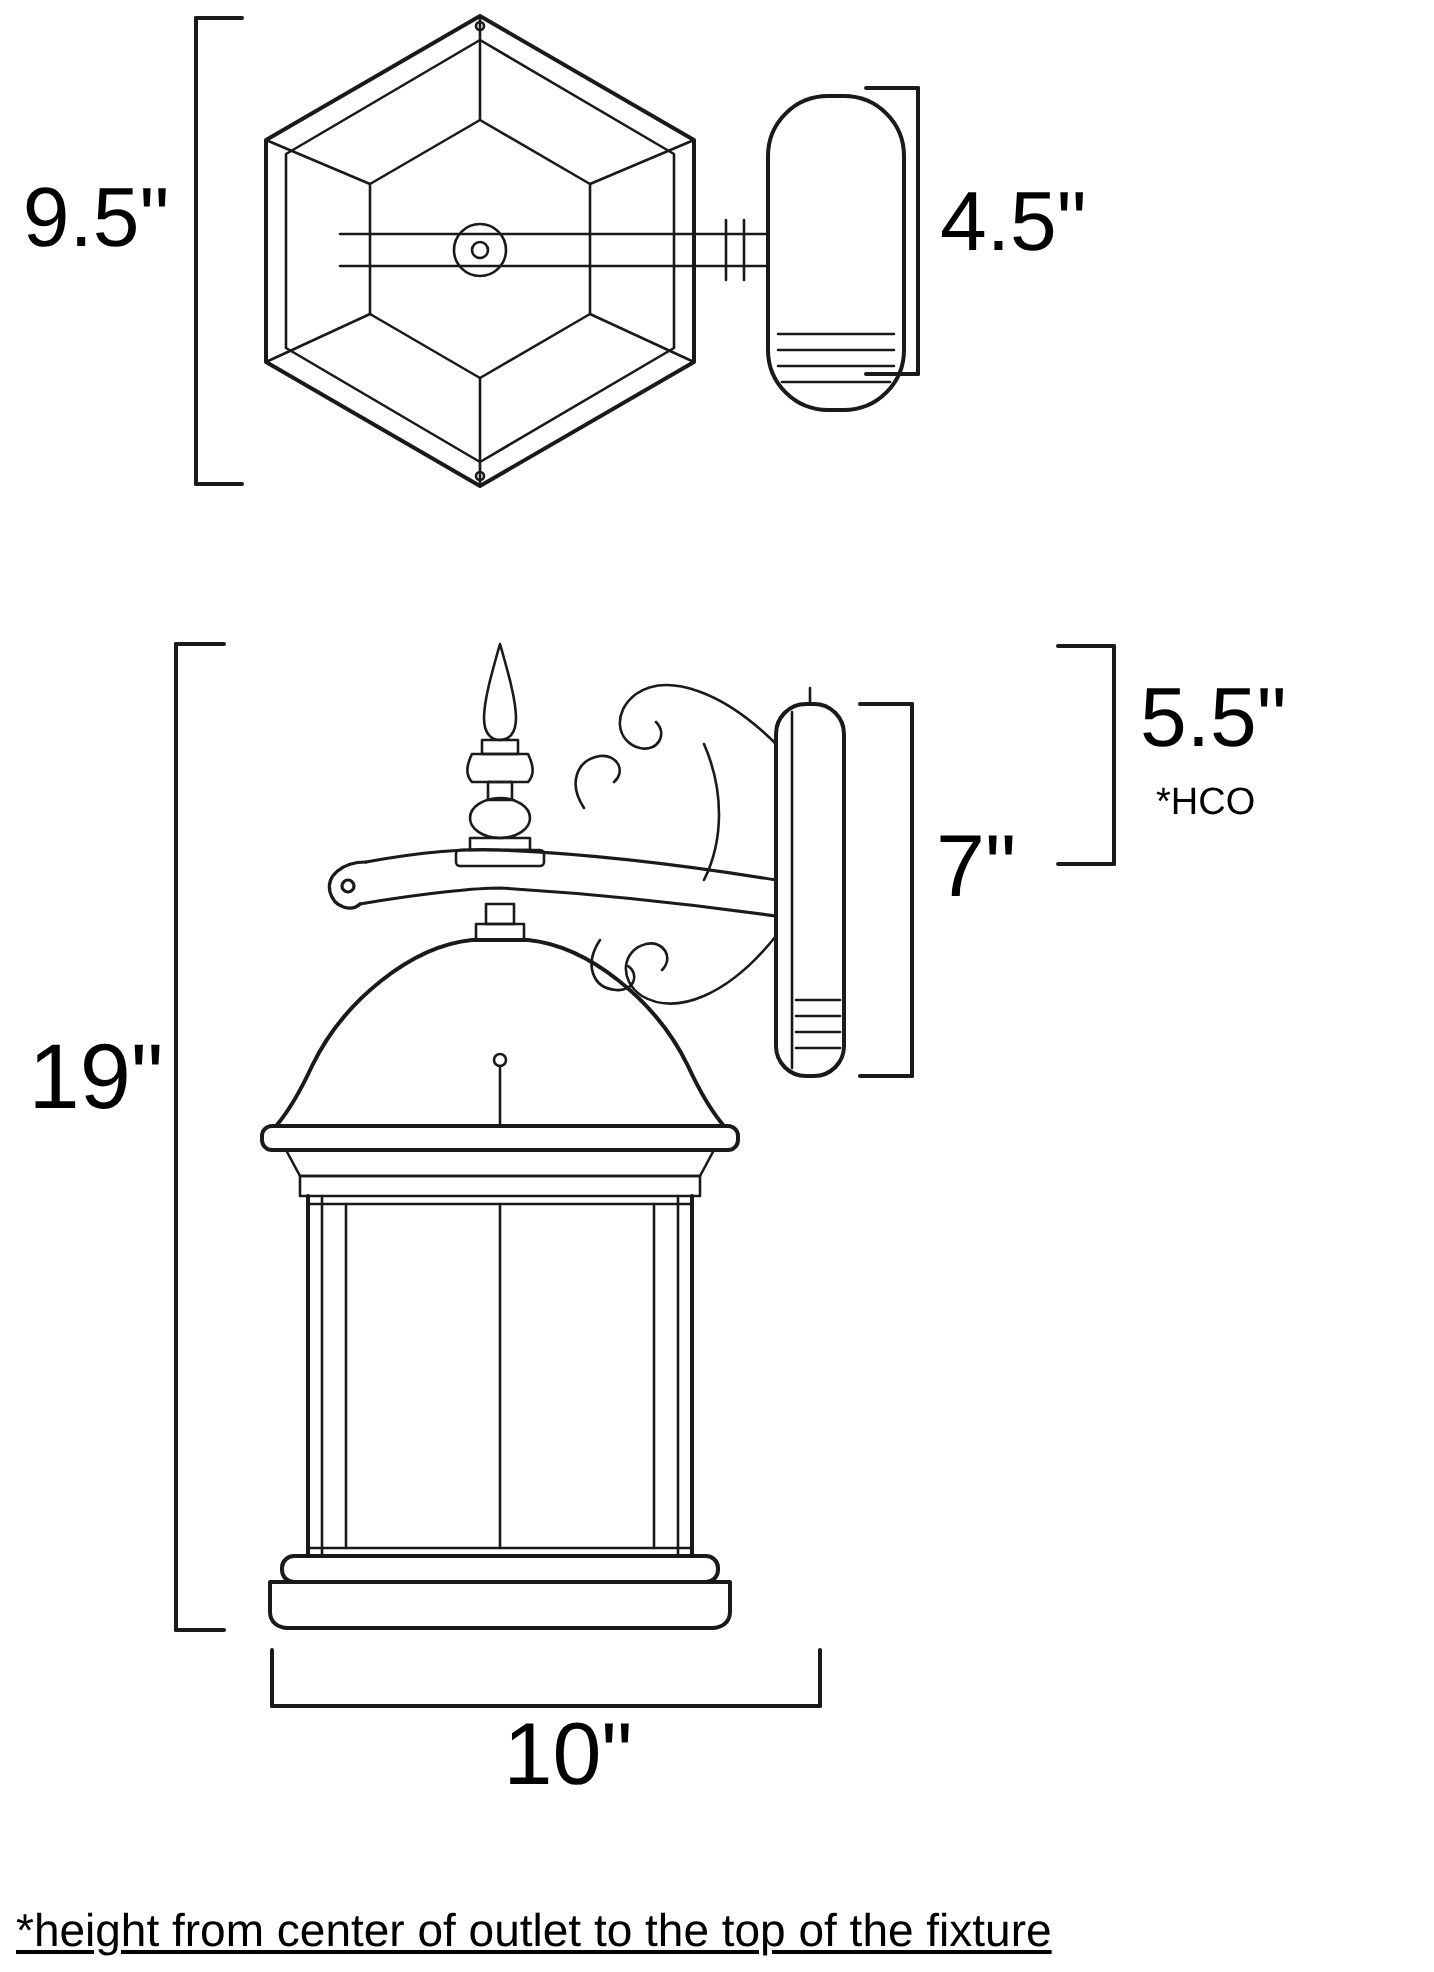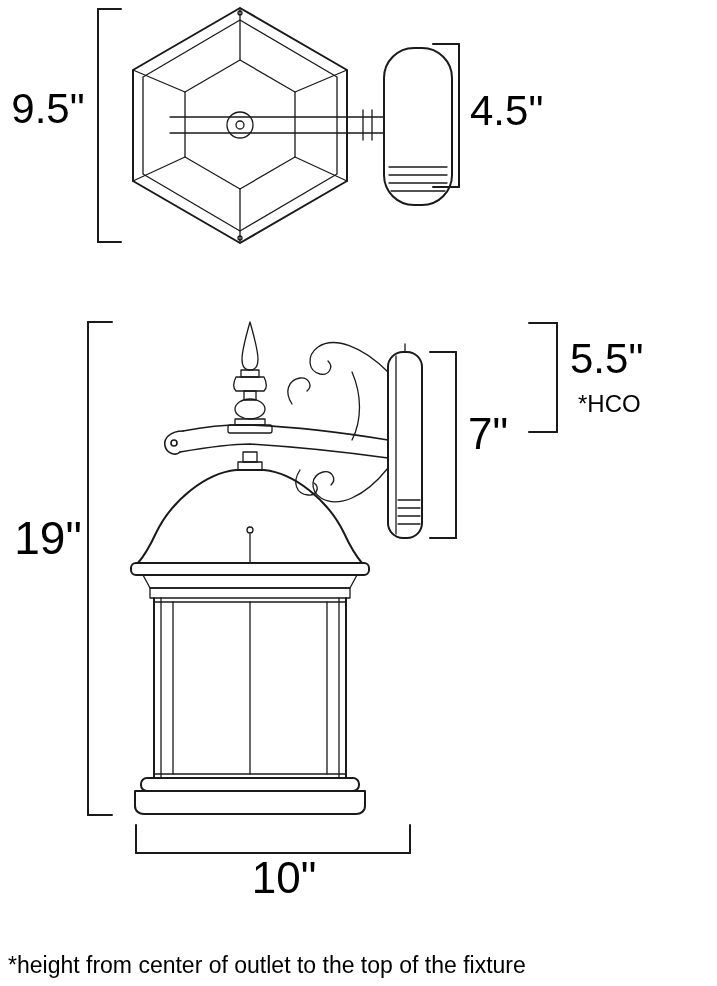--- a/index.html
+++ b/index.html
@@ -13,27 +13,28 @@
   }
   .art{position:absolute;left:0;top:0;width:717px;height:986px;}
   .dim-label{
     position:absolute;
     color:#000;
     white-space:nowrap;
     line-height:1;
   }
   .dim-xl{font-size:44px;}
   .dim-l{font-size:42px;}
-  .dim-small{font-size:24px;}
+  .dim-small{font-size:19px;}
   .center{text-align:center;}
   .footnote{
     position:absolute;
     left:8px;top:952px;
     font-size:23px;
     color:#000;
+    text-decoration:underline;
   }
 </style>
 </head>
 <body>
 
 <div class="canvas">
 
   <svg class="art" viewBox="0 0 717 986" fill="none" stroke="#1a1a1a" stroke-width="1.3" stroke-linecap="round" stroke-linejoin="round">
 
     <g>

